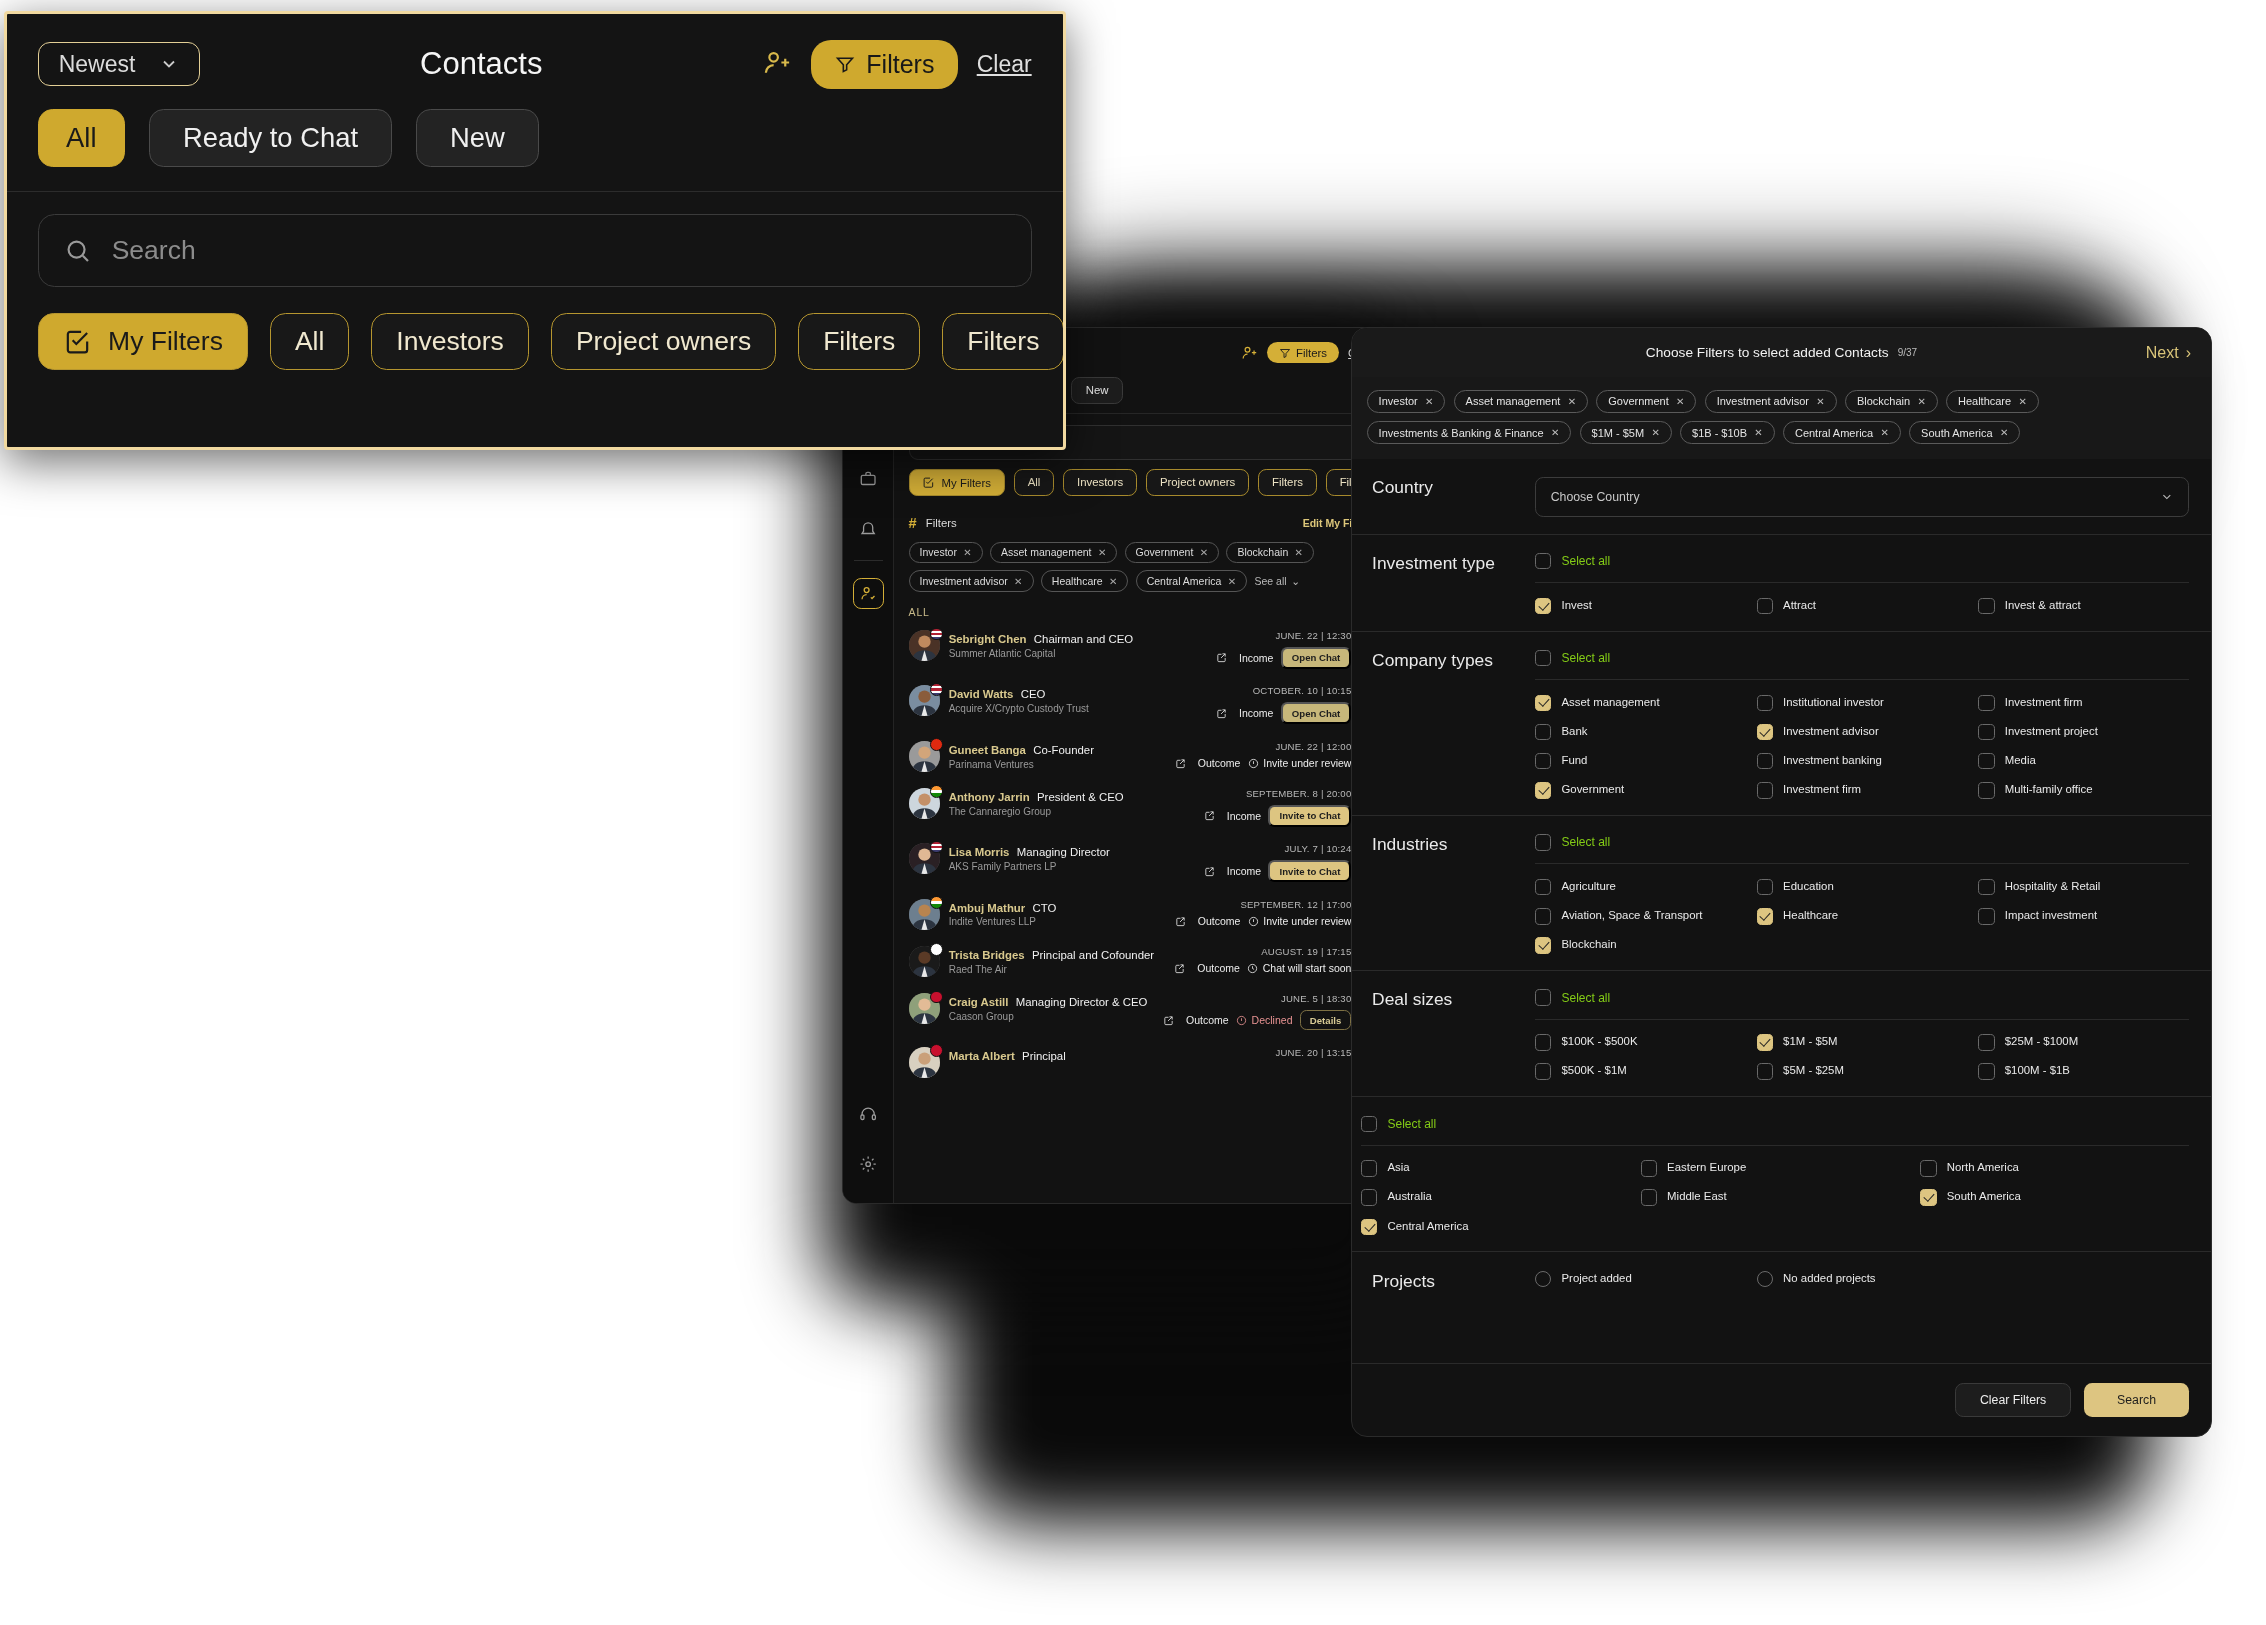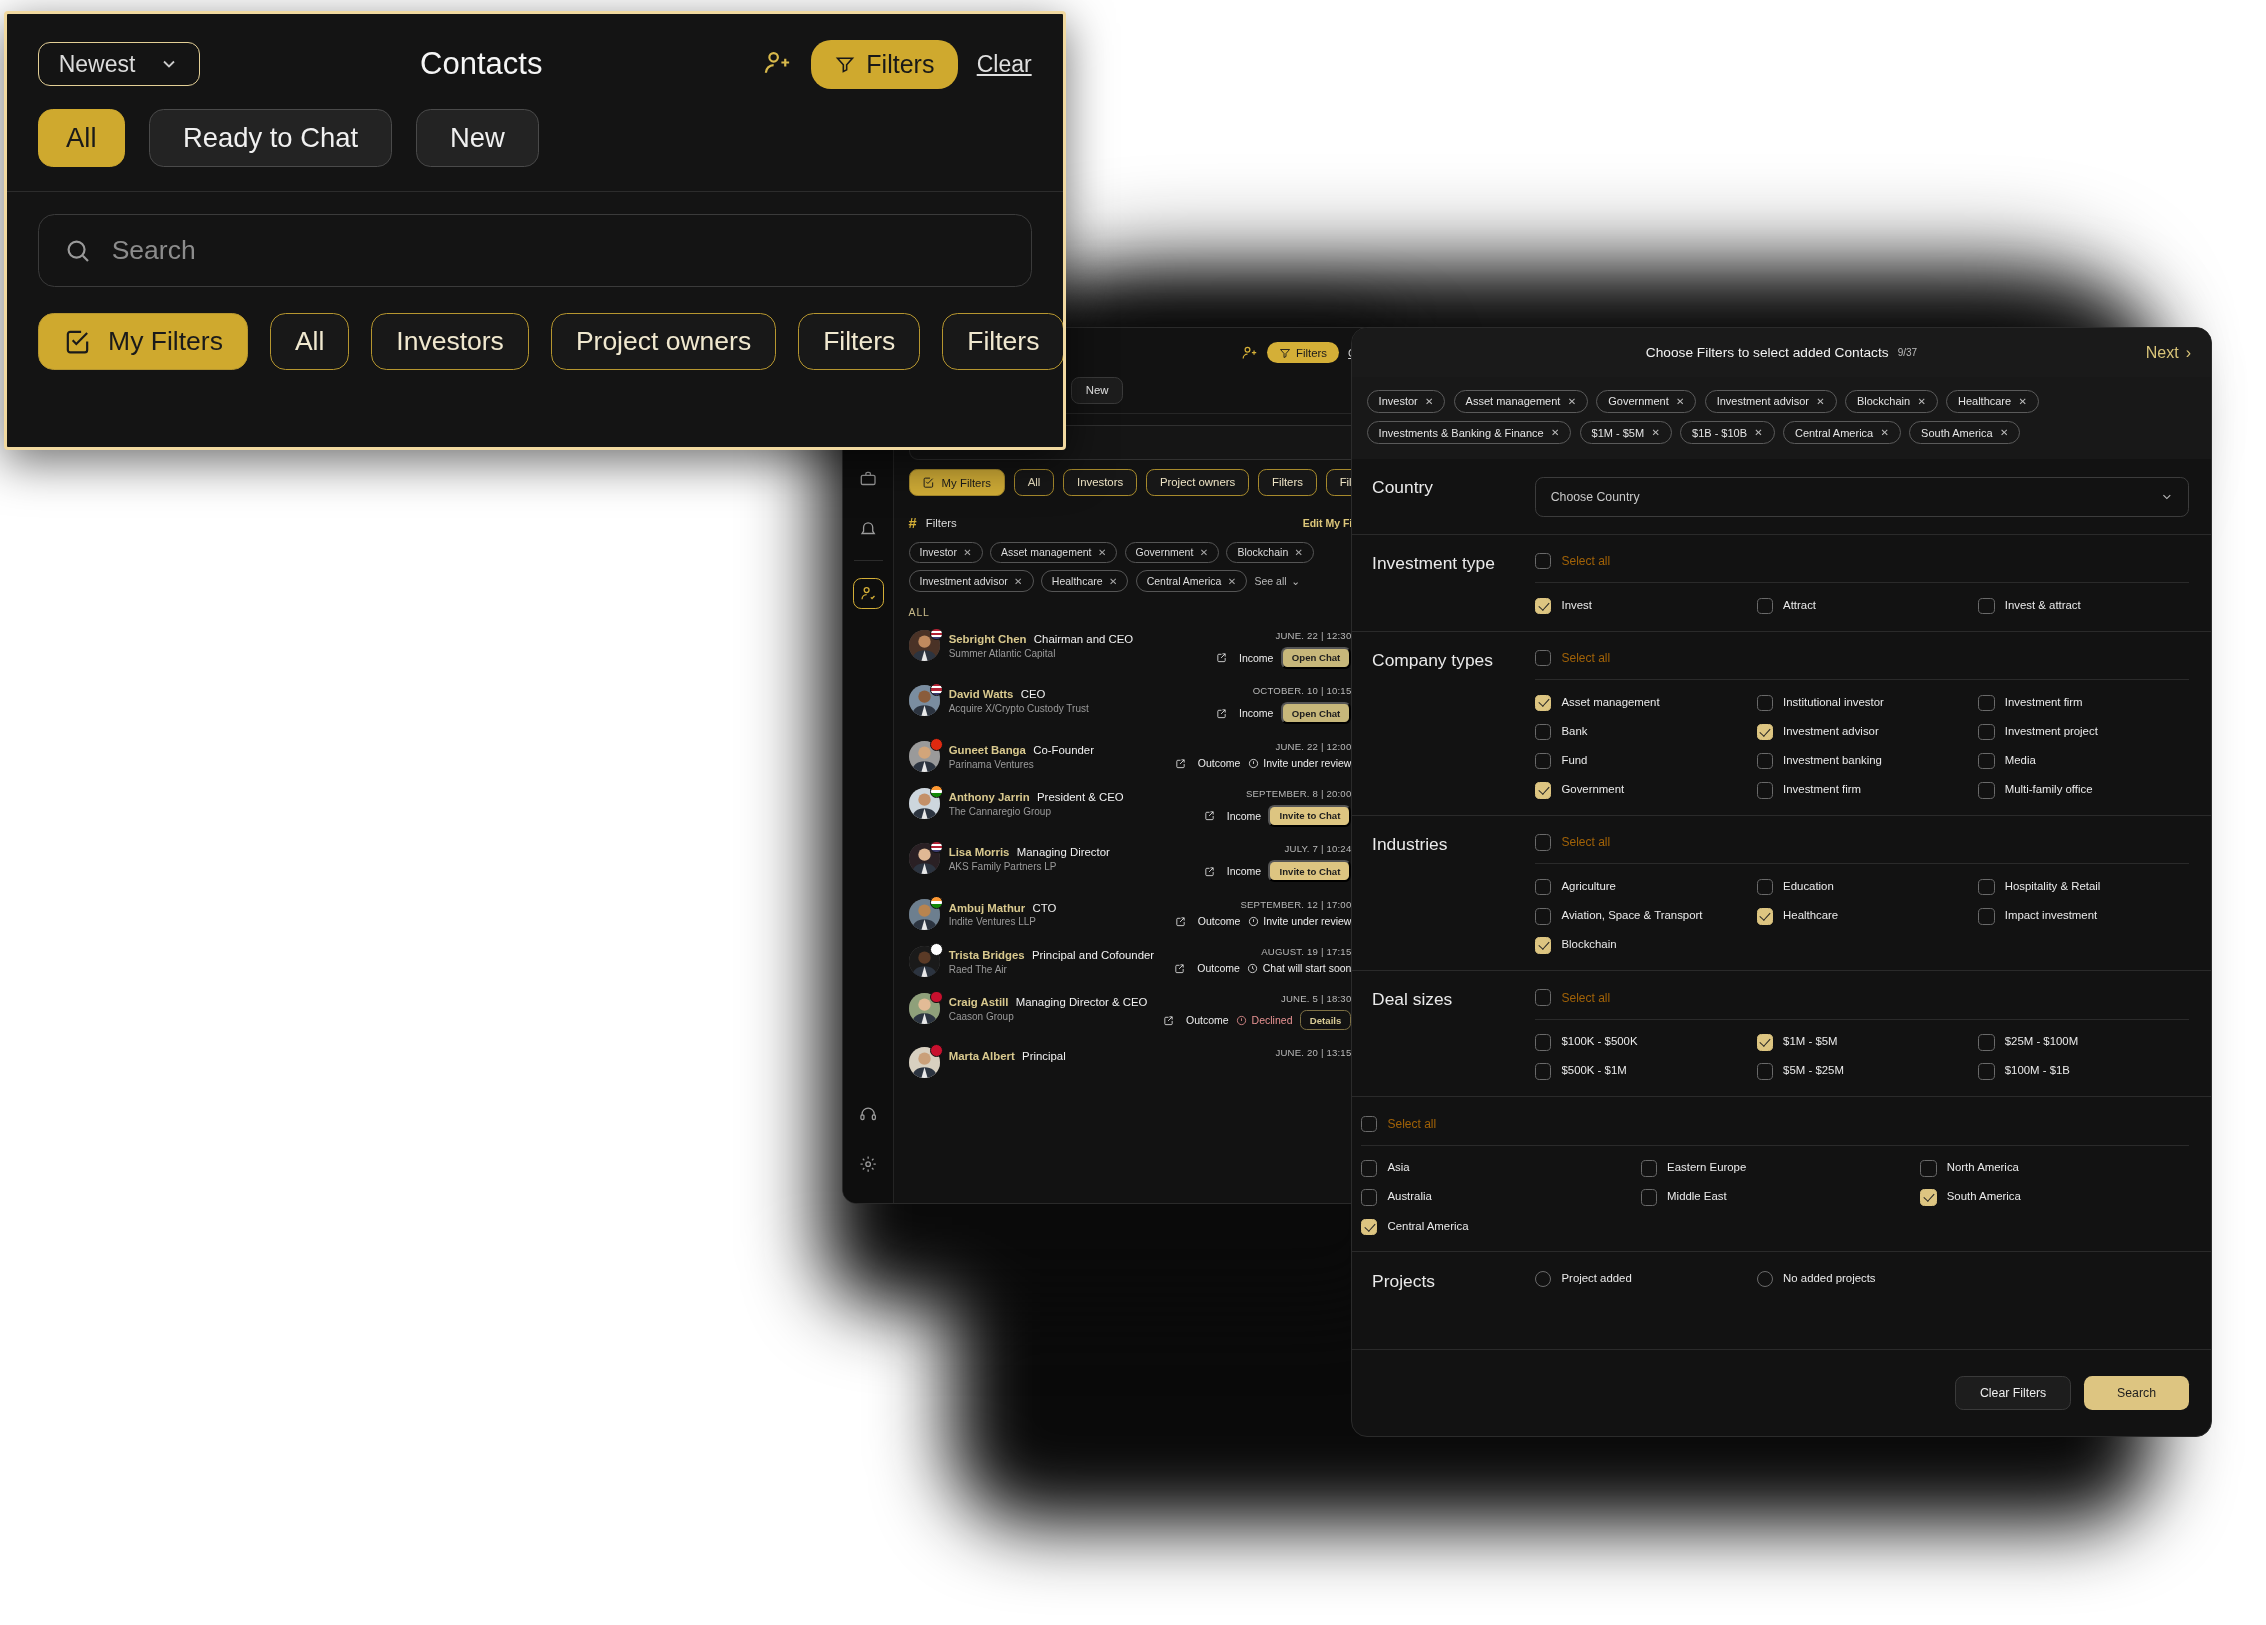--- a/index.html
+++ b/index.html
@@ -123,30 +123,30 @@
 
   .m-scroll { flex:1; overflow:hidden; }
   .sect { display:flex; padding:18.3px 22px 16.4px 9.1px; border-bottom:0.9px solid #2a2a2a; }
   .sect .lab { width:174px; color:#eaeaea; font-size:17.4px; flex:none; padding-left:11px; }
   .sect .body { flex:1; }
   .selectbox {
     border:0.9px solid #3c3c3c; border-radius:8.2px; height:40px; display:flex; align-items:center;
     padding:0 14.6px; color:#c9c9c9; font-size:12.3px; justify-content:space-between;
   }
   .selectbox svg { width:13.7px; height:13.7px; color:#bdbdbd; }
-  .selall { display:flex; align-items:center; gap:10px; color:#a16207; font-size:12px; padding-bottom:12.8px; border-bottom:0.9px solid #2a2a2a; }
+  .selall { display:flex; align-items:center; gap:10px; color:#84cc16; font-size:12px; padding-bottom:12.8px; border-bottom:0.9px solid #2a2a2a; }
   .grid3 { display:grid; grid-template-columns:repeat(3,1fr); gap:12.8px 11px; padding-top:14.6px; }
   .grid2 { display:grid; grid-template-columns:repeat(3,1fr); gap:12.8px 11px; }
   .opt { display:flex; align-items:flex-start; gap:10px; color:#eaeaea; font-size:11.4px; line-height:1.25; }
   .cb { width:16.4px; height:16.4px; border:1.3px solid #6a6a6a; border-radius:4.6px; flex:none; background:transparent; }
   .cb.on { background:#ddc581; border-color:#ddc581; position:relative; }
   .cb.on::after{ content:""; position:absolute; left:4.6px; top:0.9px; width:4.6px; height:9.1px; border:solid #222; border-width:0 1.8px 1.8px 0; transform:rotate(42deg); }
   .rb { width:16.4px; height:16.4px; border:1.3px solid #6a6a6a; border-radius:50%; flex:none; }
   .sect.noborder { border-bottom:none; }
-  .m-foot { flex:none; border-top:0.9px solid #2a2a2a; padding:26px 22px; display:flex; justify-content:flex-end; gap:12.8px; }
+  .m-foot { flex:none; border-top:0.9px solid #2a2a2a; padding:19px 22px; display:flex; justify-content:flex-end; gap:12.8px; }
   .btn-clearf { background:#1d1d1d; border:0.9px solid #3a3a3a; color:#eee; font-size:12.3px; border-radius:8.2px; padding:9.1px 24px; }
   .btn-search { background:#ddc581; border:none; color:#1d1d1d; font-size:12.3px; border-radius:8.2px; padding:9.1px 33px; }
 
   
   .callout {
     position:absolute; left:3.7px; top:11px; width:1062px; height:439px;
     background:#141414; border:3.7px solid #f1d9a0; border-radius:4px; overflow:hidden;
     box-shadow:0 12.8px 46px rgba(0,0,0,.55);
     z-index:5;
   }

